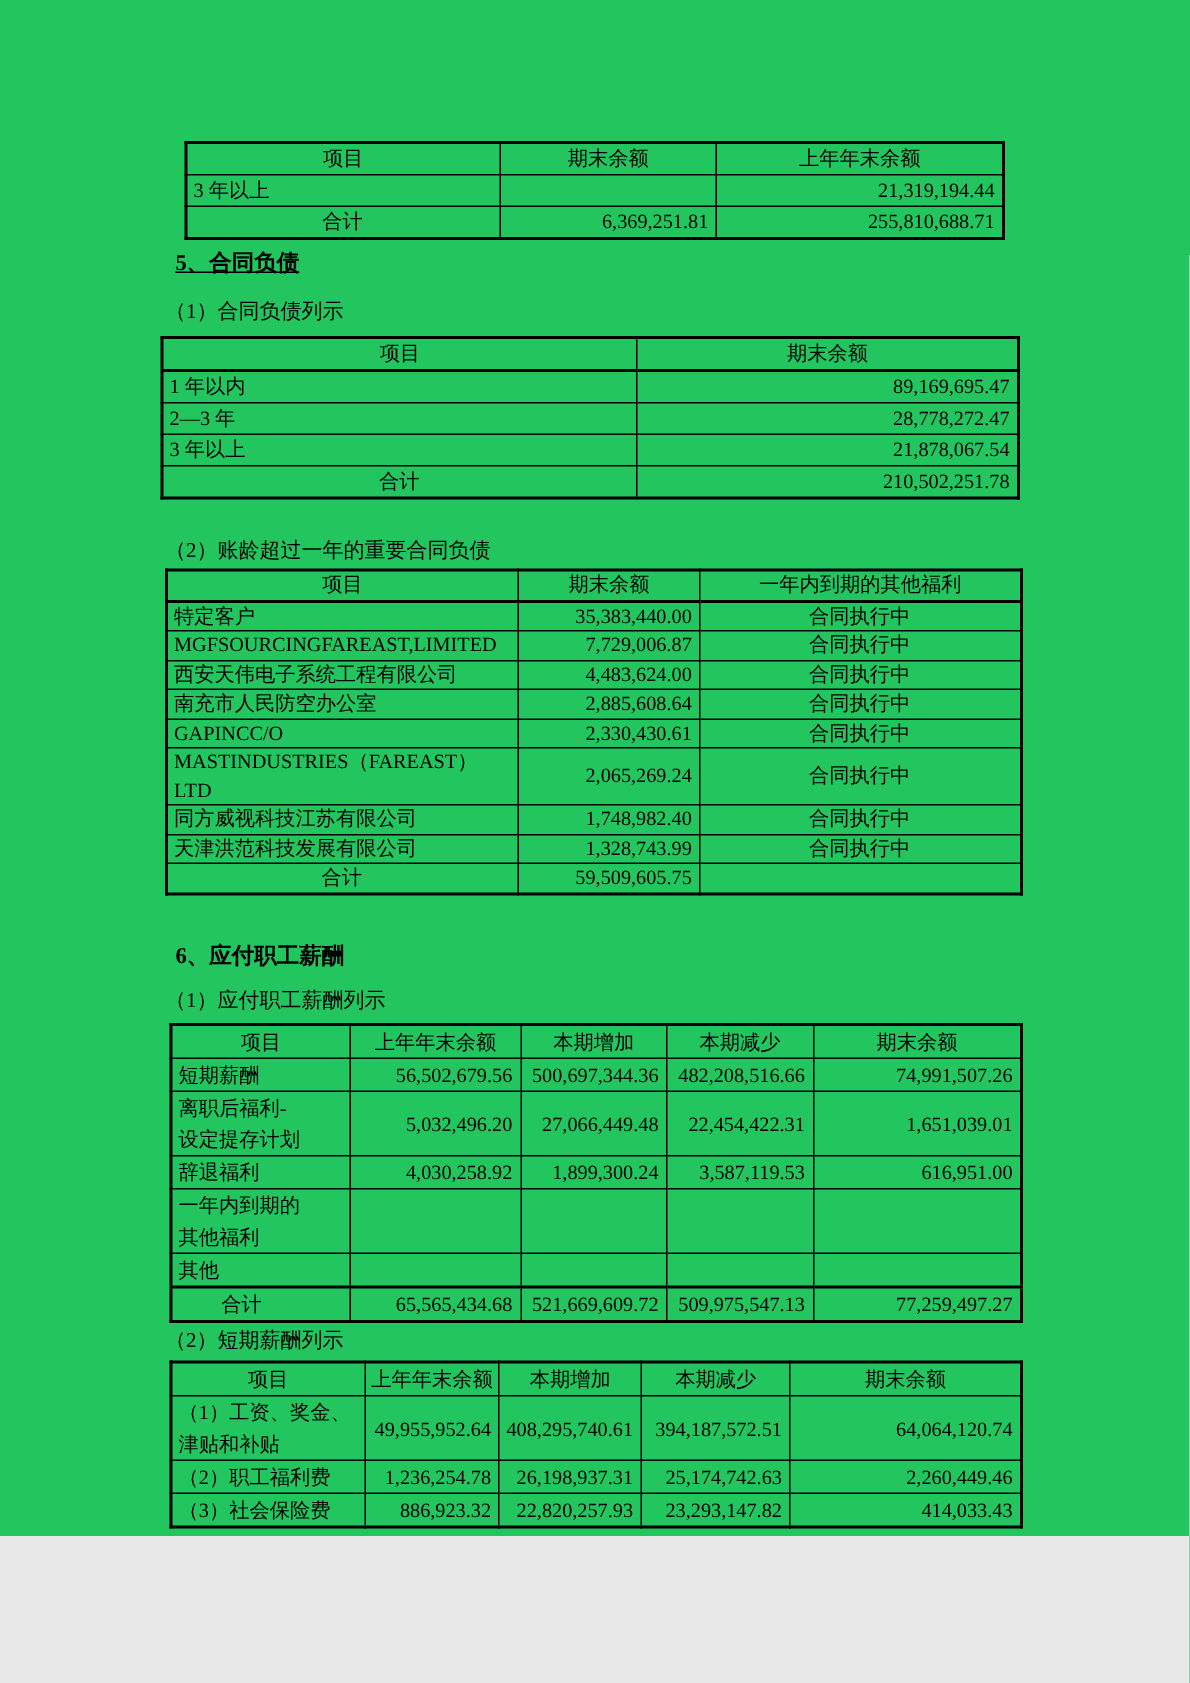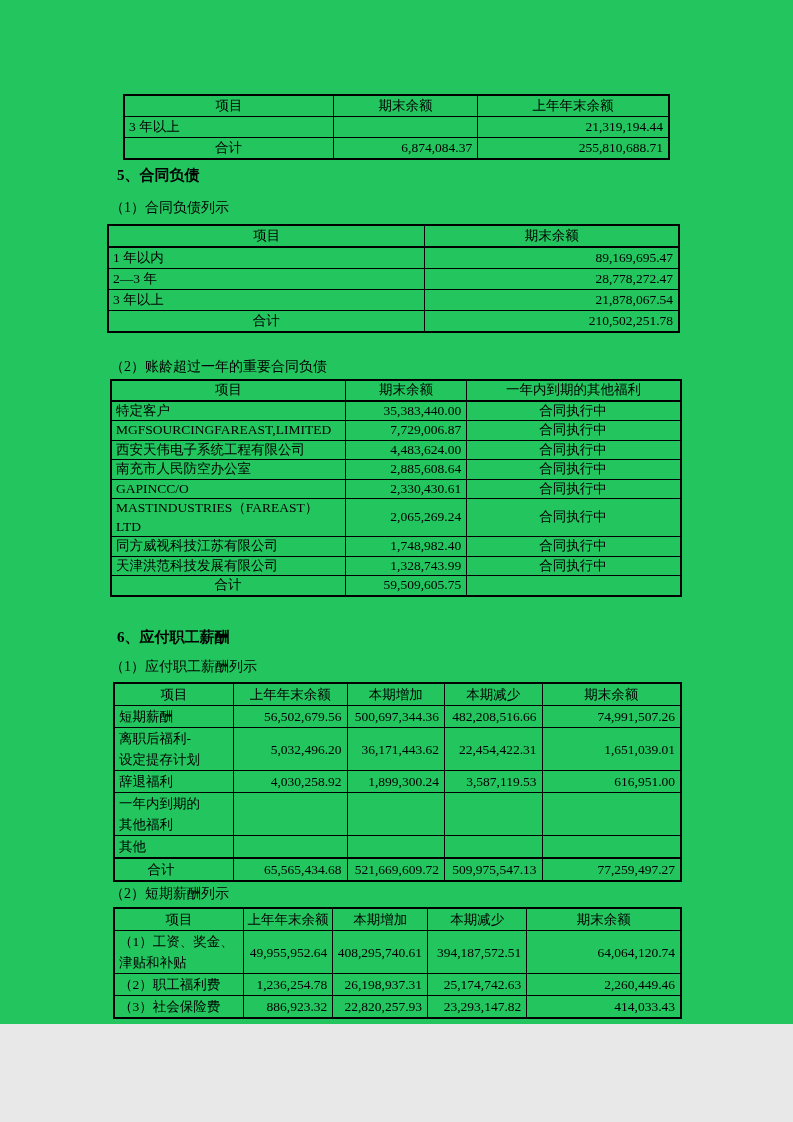--- a/index.html
+++ b/index.html
@@ -89,27 +89,27 @@
         </tr>
       </thead>
       <tbody>
         <tr>
           <td>3 年以上</td>
           <td></td>
           <td>21,319,194.44</td>
         </tr>
         <tr class="total-row">
           <td>合计</td>
-          <td>6,874,084.37</td>
+          <td>6,369,251.81</td>
           <td>255,810,688.71</td>
         </tr>
       </tbody>
     </table>
 
-  <div class="heading" style="left:117px; top:166px;">5、合同负债</div>
+  <div class="heading" style="left:117px; top:166px;text-decoration:underline;">5、合同负债</div>
 
   <div class="subheading" style="left:110px; top:199px;">（1）合同负债列示</div>
 
   <table class="doc-table" id="table2" style="left:107px; top:224px; width:573px;">
     <colgroup>
       <col style="width:55.5%">
         <col style="width:44.5%">
     </colgroup>
   <thead>
         <tr>
@@ -226,21 +226,21 @@
         <tr>
           <td>短期薪酬</td>
           <td>56,502,679.56</td>
           <td>500,697,344.36</td>
           <td>482,208,516.66</td>
           <td>74,991,507.26</td>
         </tr>
         <tr>
           <td>离职后福利-设定提存计划</td>
           <td>5,032,496.20</td>
-          <td>36,171,443.62</td>
+          <td>27,066,449.48</td>
           <td>22,454,422.31</td>
           <td>1,651,039.01</td>
         </tr>
         <tr>
           <td>辞退福利</td>
           <td>4,030,258.92</td>
           <td>1,899,300.24</td>
           <td>3,587,119.53</td>
           <td>616,951.00</td>
         </tr>

